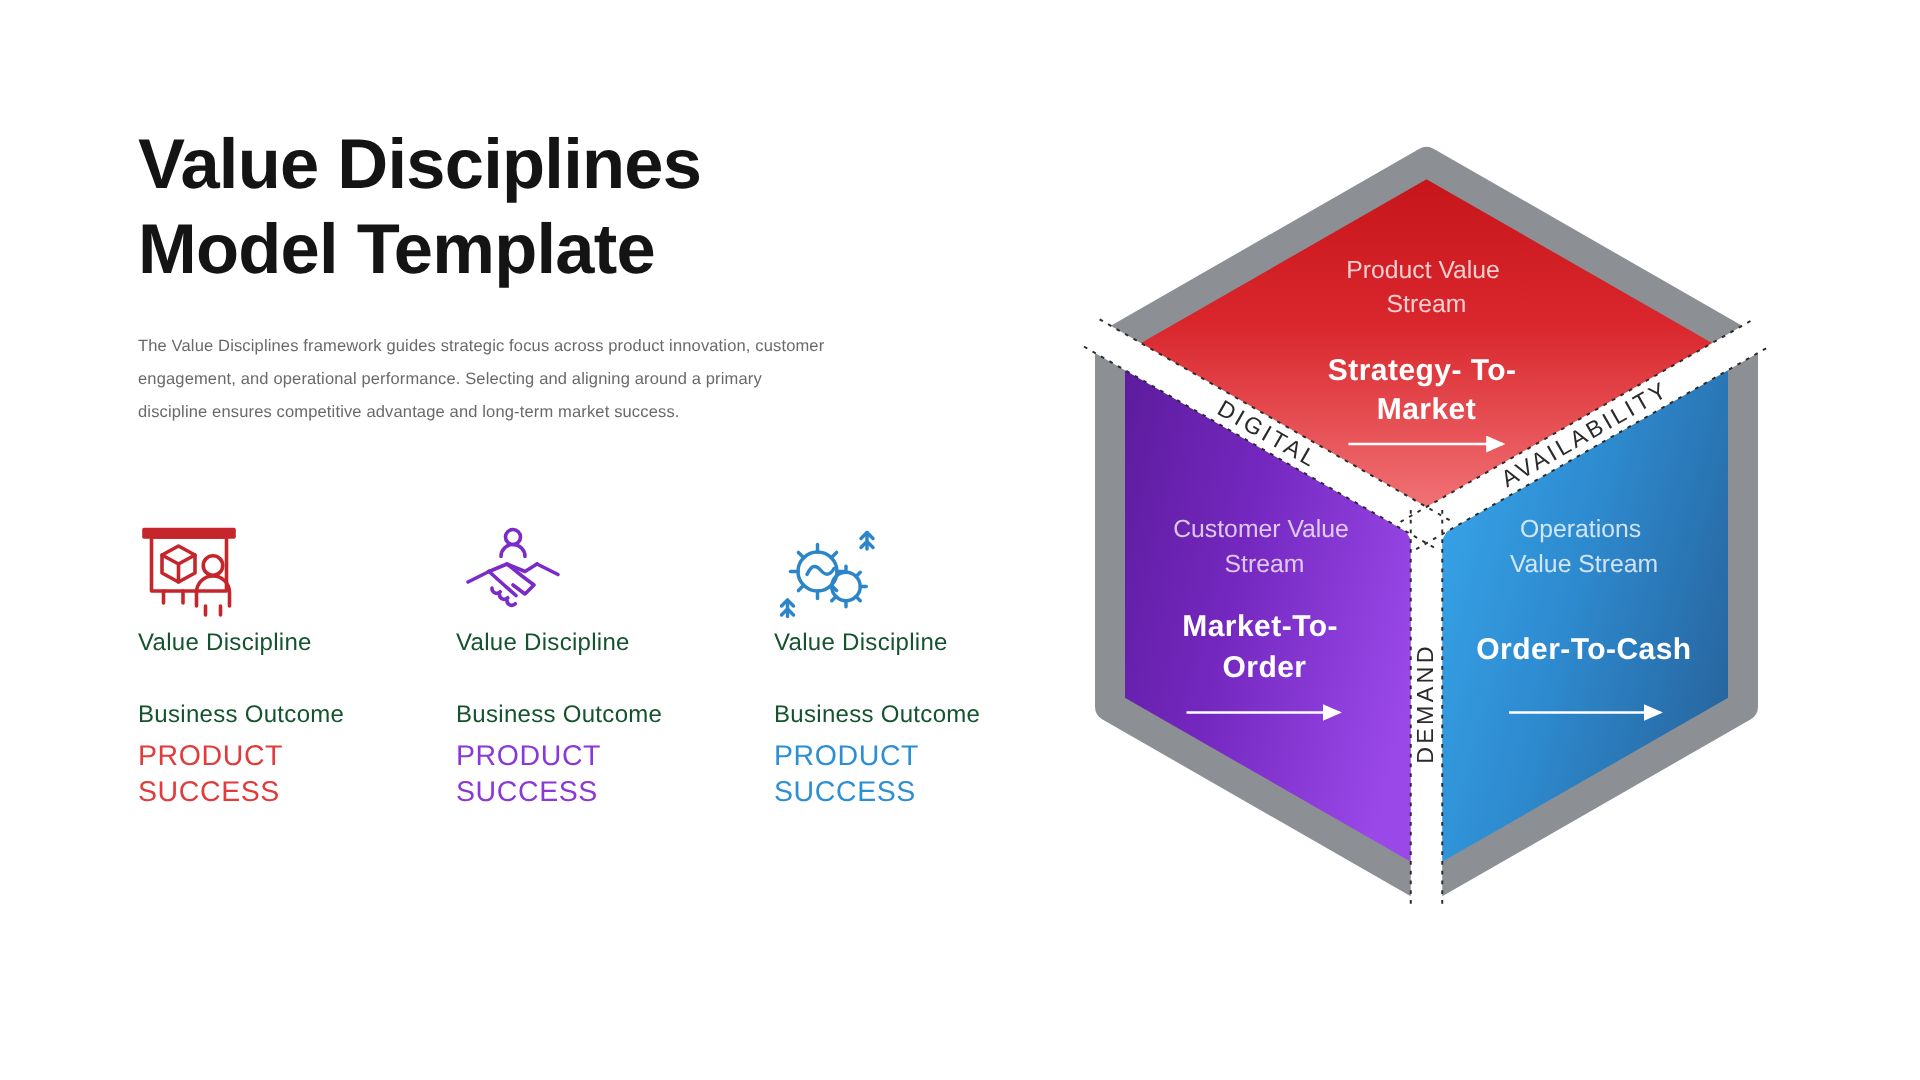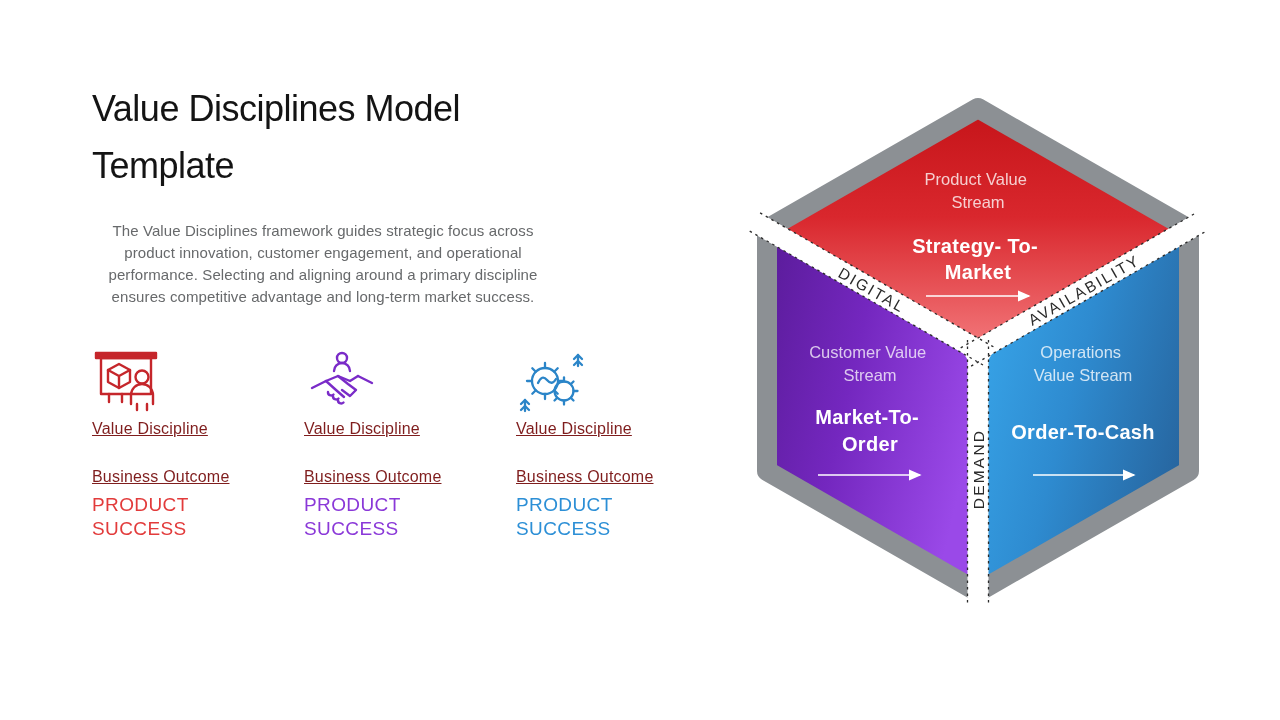--- a/index.html
+++ b/index.html
@@ -2,36 +2,36 @@
 <html><head>
 <meta charset="utf-8">
 <style>
   html,body{margin:0;padding:0;}
   body{
     width:1280px;height:720px;overflow:hidden;background:#ffffff;
     font-family:"Liberation Sans",sans-serif;position:relative;
   }
   .page-title{
     position:absolute;left:92px;top:80px;width:490px;
-    font-size:36px;line-height:57px;font-weight:400;color:#141414;letter-spacing:-0.5px;
+    font-size:47px;line-height:57px;font-weight:700;color:#141414;letter-spacing:-0.5px;
   }
   .page-desc{
     position:absolute;left:92px;top:220px;width:462px;
-    font-size:15px;line-height:22px;color:#67696B;letter-spacing:.1px;text-align:center;
+    font-size:11px;line-height:22px;color:#67696B;letter-spacing:.1px;
   }
   .cols{
     position:absolute;left:92px;top:350px;
     display:grid;grid-template-columns:212px 212px 212px;
   }
   .col{width:190px;}
   .icon-box{height:70px;display:flex;align-items:flex-start;}
-  .small-label{font-size:16px;color:#7f1d1d;letter-spacing:.2px;text-decoration:underline;}
+  .small-label{font-size:16px;color:#14532d;letter-spacing:.2px;}
   .big-label{font-size:19px;line-height:24px;font-weight:500;letter-spacing:.4px;margin-top:7px;}
   .outcome-label{margin-top:30px;}
-  .diagram{position:absolute;left:741px;top:86px;width:474px;height:560px;}
+  .diagram{position:absolute;left:714px;top:86px;width:474px;height:560px;}
   svg text{font-family:"Liberation Sans",sans-serif;}
 </style>
 </head>
 <body>
 
 <div class="page-title">Value Disciplines Model Template</div>
 <div class="page-desc">The Value Disciplines framework guides strategic focus across product innovation, customer engagement, and operational performance. Selecting and aligning around a primary discipline ensures competitive advantage and long-term market success.</div>
 
 <div class="cols">
 

